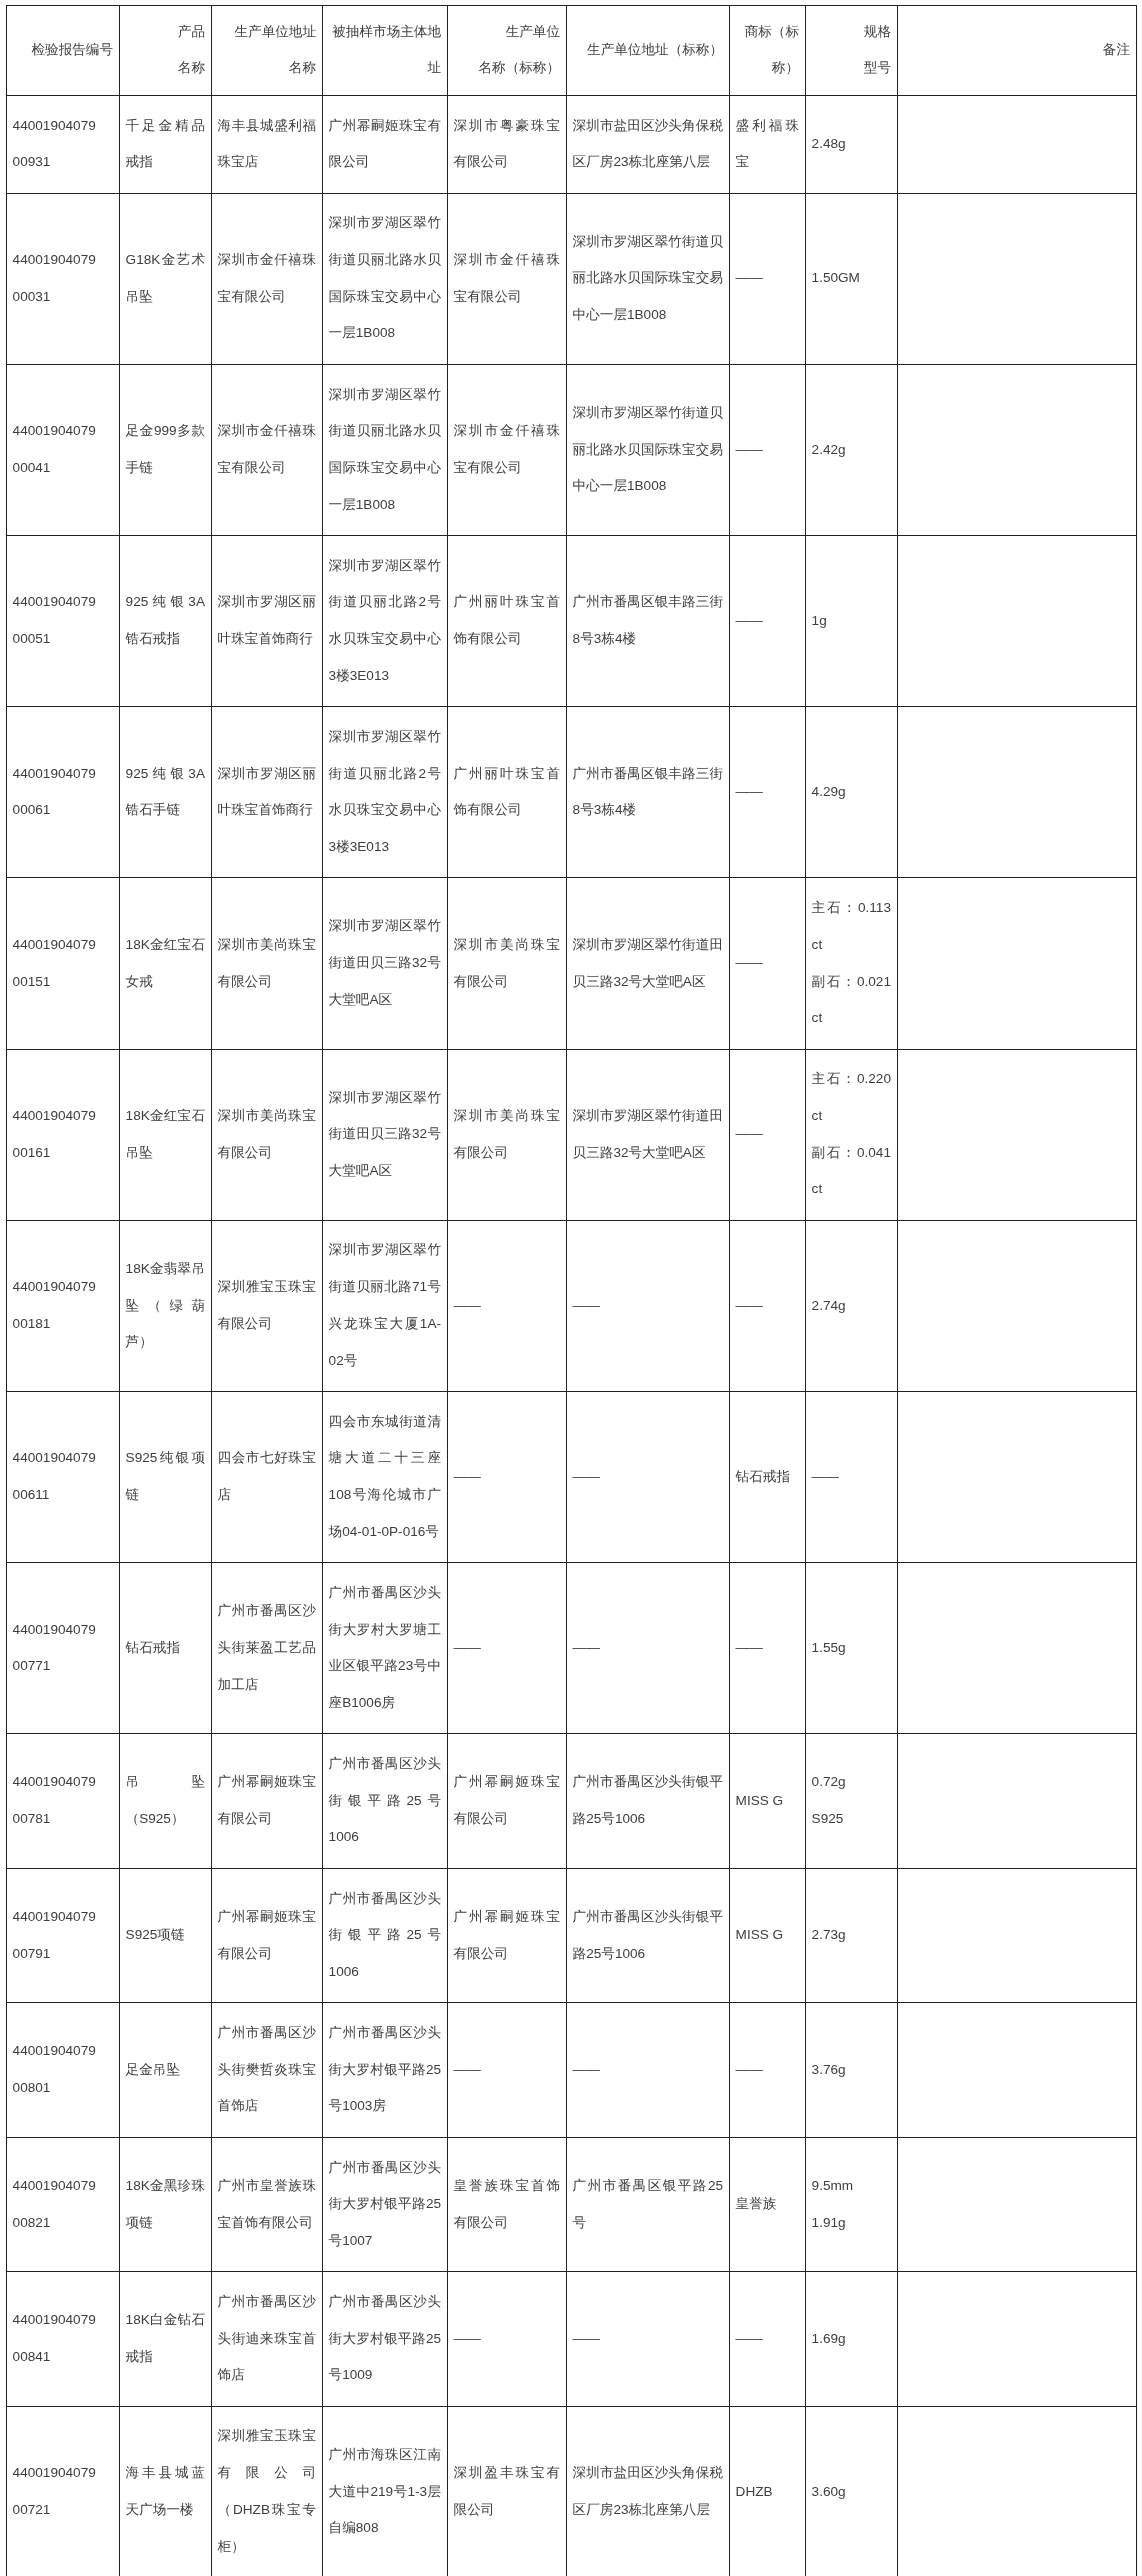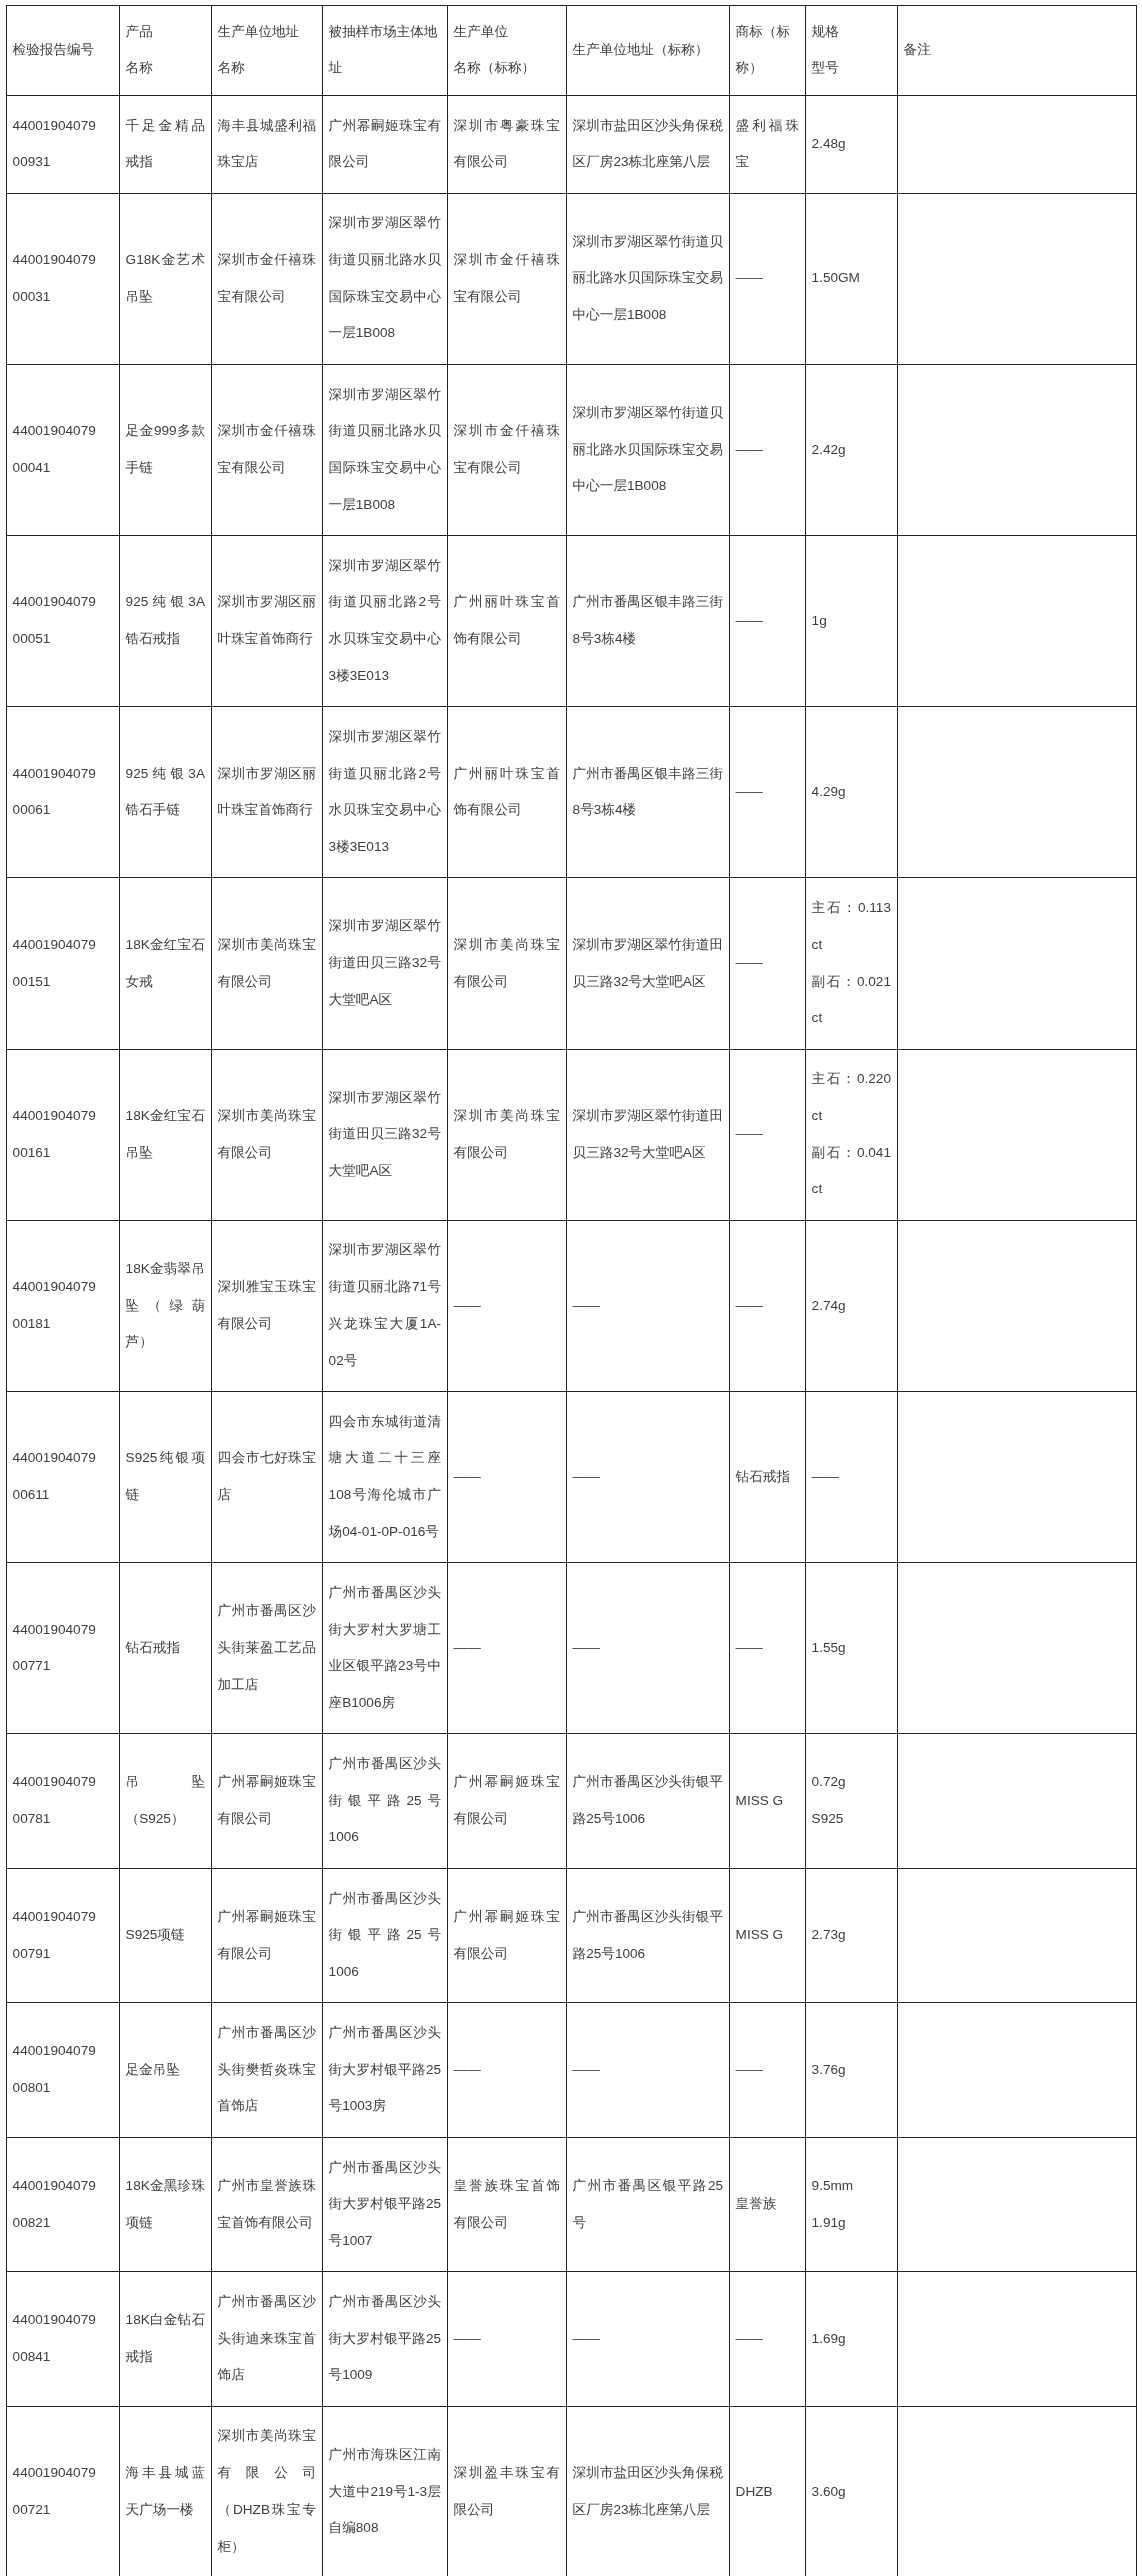--- a/index.html
+++ b/index.html
@@ -38,21 +38,21 @@
     line-height: 2.7;
     font-weight: normal;
     vertical-align: middle;
     text-align: justify;
     padding: 11.7px 5.8px;
     white-space: pre-line;
     overflow-wrap: break-word;
     word-break: normal;
   }
   table.report-table th {
-    text-align: left;
+    text-align: right;
     padding: 7.8px 5.8px;
   }
 </style>
 </head>
 <body>
 
 <div class="page">
   <table class="report-table">
     <colgroup>
       <col class="c1">
@@ -266,21 +266,21 @@
           <td>——</td>
           <td>——</td>
           <td>——</td>
           <td>1.69g</td>
           <td></td>
         </tr>
         <tr>
           <td>44001904079
 00721</td>
           <td>海丰县城蓝天广场一楼</td>
-          <td>深圳市美尚珠宝有限公司（DHZB珠宝专柜）</td>
+          <td>深圳雅宝玉珠宝有限公司（DHZB珠宝专柜）</td>
           <td>广州市海珠区江南大道中219号1-3层自编808</td>
           <td>深圳盈丰珠宝有限公司</td>
           <td>深圳市盐田区沙头角保税区厂房23栋北座第八层</td>
           <td>DHZB</td>
           <td>3.60g</td>
           <td></td>
         </tr>
       </tbody>
   </table>
 </div>

